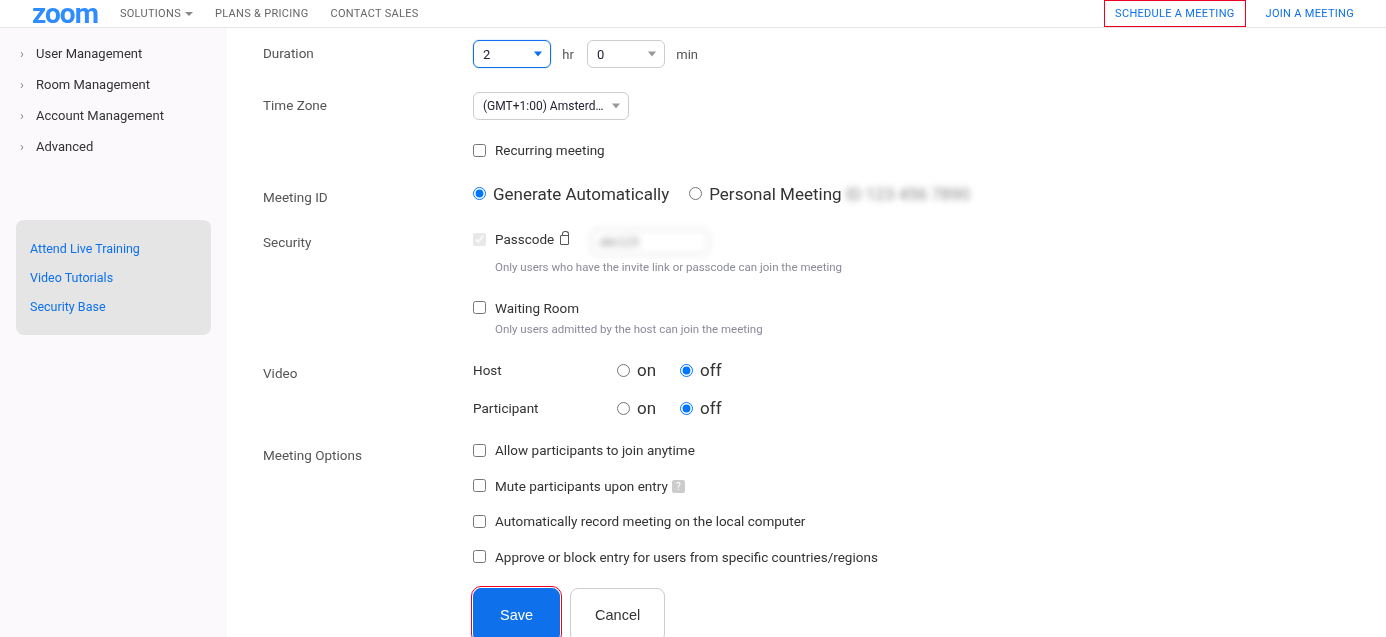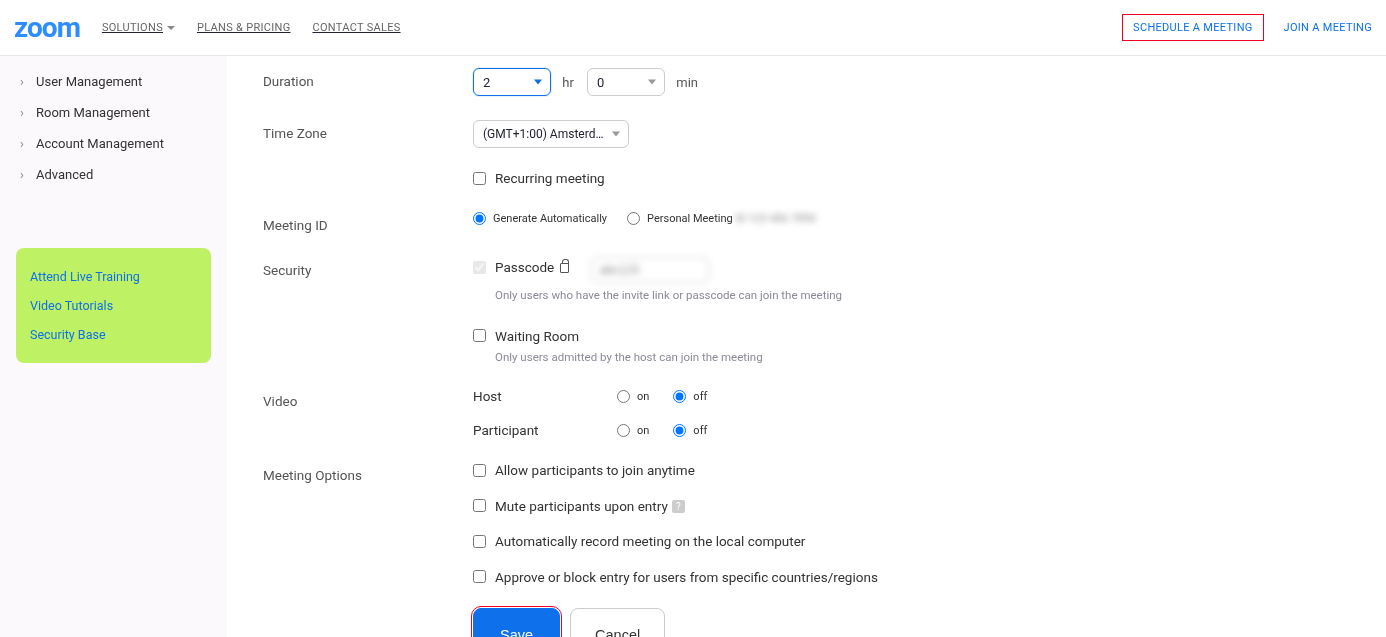--- a/index.html
+++ b/index.html
@@ -1,31 +1,31 @@
 <!DOCTYPE html>
 <html><head>
   <meta charset="utf-8">
   <style>
     * { margin: 0; padding: 0; box-sizing: border-box; }
     body { font-family: -apple-system, BlinkMacSystemFont, "Segoe UI", Roboto, Helvetica, Arial, sans-serif; font-size: 13px; color: #232333; background: #fff; }
     
-    .header { height: 56px; border-bottom: 1px solid #e5e5e5; display: flex; align-items: center; padding: 0 14px; }
+    .header { height: 28px; border-bottom: 1px solid #e5e5e5; display: flex; align-items: center; padding: 0 32px; }
     .logo { color: #2d8cff; font-size: 28px; font-weight: 700; letter-spacing: -1px; margin-right: 22px; }
-    .nav-links { display: flex; gap: 22px; align-items: center; text-decoration: underline; }
+    .nav-links { display: flex; gap: 22px; align-items: center; }
     .nav-link { color: #666; font-size: 11px; text-decoration: none; letter-spacing: 0.3px; cursor: pointer; }
     .nav-link.dropdown::after { content: ""; display: inline-block; margin-left: 4px; border-left: 4px solid transparent; border-right: 4px solid transparent; border-top: 4px solid #888; vertical-align: middle; }
     .header-right { margin-left: auto; display: flex; gap: 20px; align-items: center; }
     .schedule-btn { color: #0e71eb; font-size: 11px; letter-spacing: 0.3px; text-decoration: none; padding: 6px 10px; border: 1.5px solid #e02; cursor: pointer; }
     .join-link { color: #0e71eb; font-size: 11px; letter-spacing: 0.3px; text-decoration: none; cursor: pointer; }
     
     .body-wrap { display: flex; }
     .sidebar { width: 227px; background: #fbf9fc; min-height: 593px; padding-top: 10px; }
     .sidebar-item { padding: 8px 16px 8px 20px; color: #333; font-size: 13px; cursor: pointer; display: flex; align-items: center; }
     .sidebar-item::before { content: "›"; margin-right: 10px; color: #888; font-size: 13px; width: 6px; display: inline-block; }
-    .help-box { margin: 58px 16px 0 16px; background: #bef264; border-radius: 8px; padding: 14px 14px; }
+    .help-box { margin: 58px 16px 0 16px; background: #e5e5e5; border-radius: 8px; padding: 14px 14px; }
     .help-link { color: #0e71eb; font-size: 12.5px; text-decoration: none; display: block; padding: 7px 0; cursor: pointer; }
     
     .main { flex: 1; padding: 0 0 20px 36px; }
     .form-row { display: flex; align-items: flex-start; padding: 12px 0; }
     .form-label { width: 210px; flex-shrink: 0; color: #555; font-size: 13.5px; padding-top: 5px; }
     .form-content { flex: 1; }
     
     .select { border: 1px solid #ccc; border-radius: 6px; height: 28px; padding: 0 24px 0 9px; font-size: 13px; background: #fff; position: relative; display: inline-flex; align-items: center; cursor: pointer; }
     .select.active { border-color: #0e71eb; box-shadow: 0 0 0 1px rgba(14,113,235,0.1); }
     .select::after { content: ""; position: absolute; right: 8px; top: 50%; transform: translateY(-50%); border-left: 4px solid transparent; border-right: 4px solid transparent; border-top: 5px solid #999; }
@@ -36,21 +36,21 @@
     .tz-text { white-space: nowrap; overflow: hidden; text-overflow: ellipsis; }
     .unit-label { color: #555; font-size: 13px; margin: 0 10px 0 8px; }
     
     .checkbox { display: inline-flex; align-items: center; cursor: pointer; }
     .checkbox input { width: 13px; height: 13px; margin-right: 9px; cursor: pointer; }
     .checkbox-label { color: #333; font-size: 13.5px; }
     
     .radio-group { display: flex; align-items: center; gap: 20px; }
     .radio { display: inline-flex; align-items: center; cursor: pointer; }
     .radio input { width: 13px; height: 13px; margin-right: 7px; cursor: pointer; }
-    .radio-label { color: #333; font-size: 11px; }
+    .radio-label { color: #333; font-size: 17px; }
     .blurred { filter: blur(3px); color: #888; }
     
     .lock-icon { display: inline-block; width: 9px; height: 10px; border: 1px solid #555; border-radius: 1px; position: relative; margin-left: 6px; vertical-align: middle; }
     .lock-icon::before { content: ""; position: absolute; top: -5px; left: 1px; width: 5px; height: 4px; border: 1px solid #555; border-bottom: none; border-radius: 3px 3px 0 0; }
     
     .passcode-input { border: 1px solid #ccc; border-radius: 6px; height: 26px; width: 118px; padding: 0 8px; font-size: 12px; margin-left: 18px; }
     .hint { color: #8a8a9a; font-size: 11.5px; margin-top: 5px; }
     
     .video-sub { display: flex; align-items: center; margin-bottom: 18px; }
     .video-sub-label { width: 144px; color: #333; font-size: 13.5px; }

